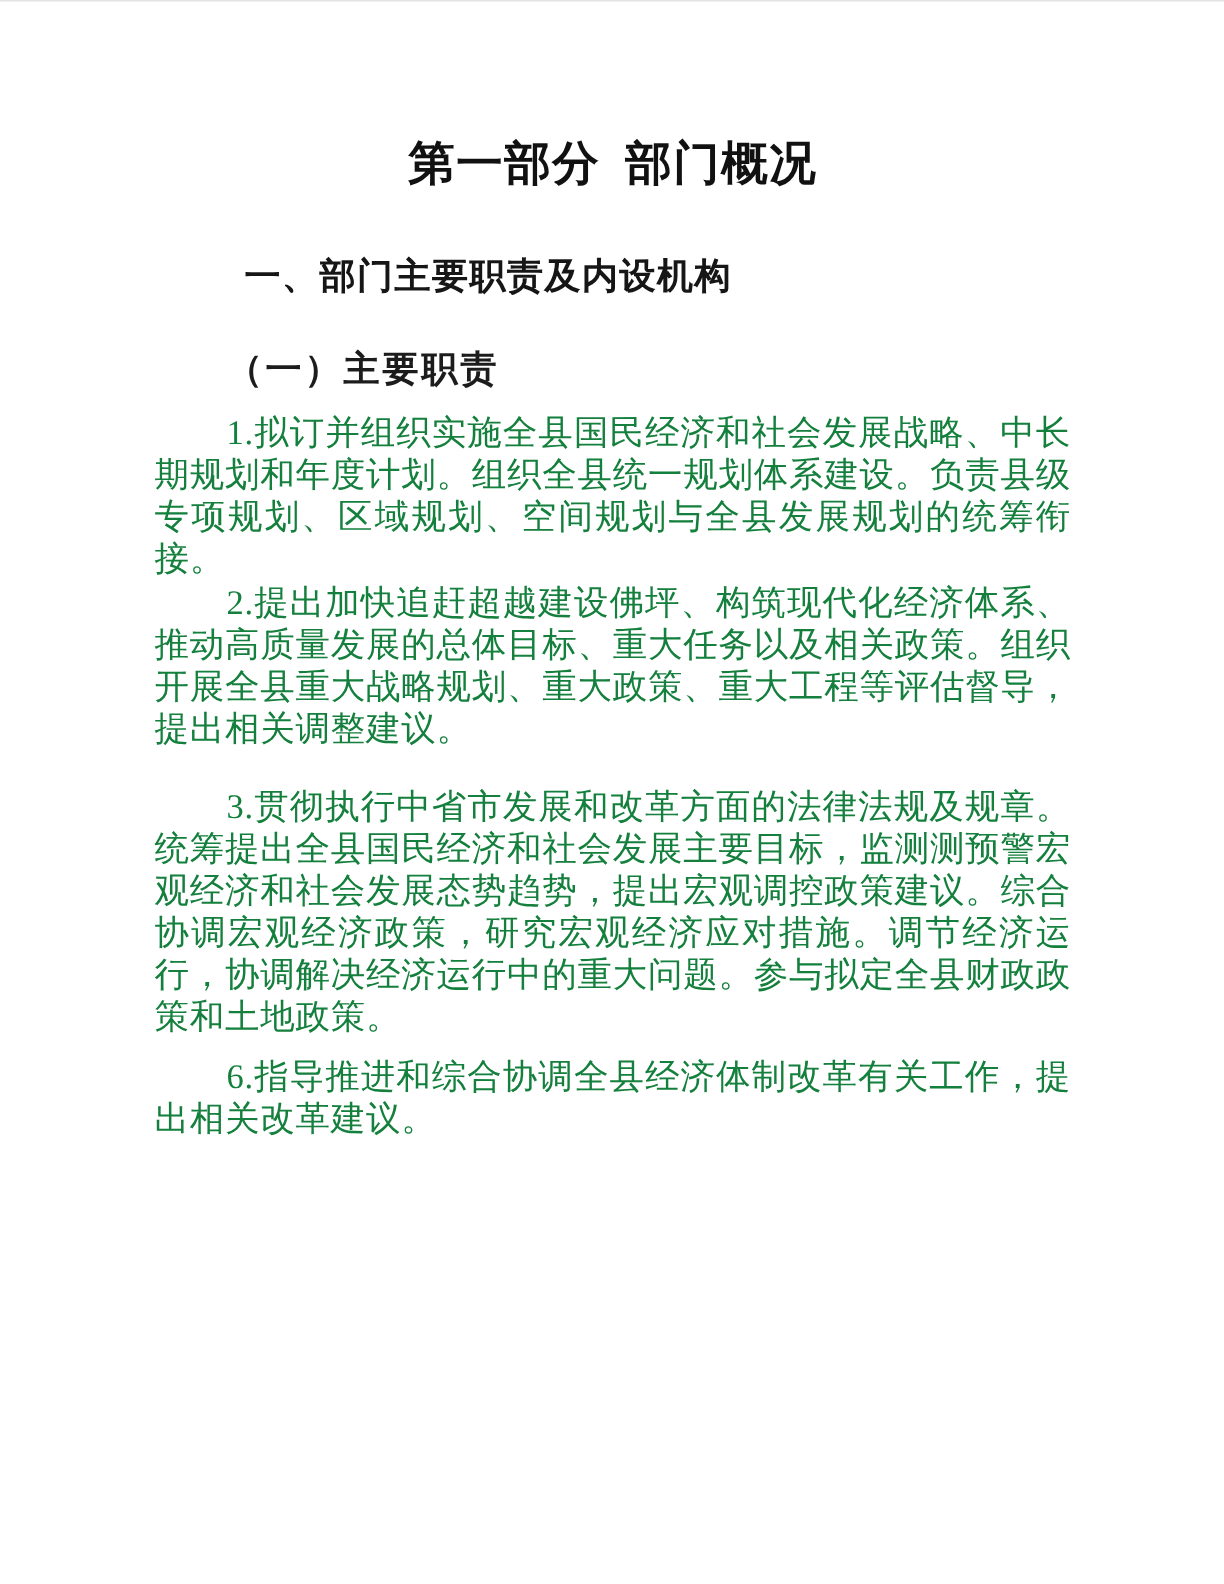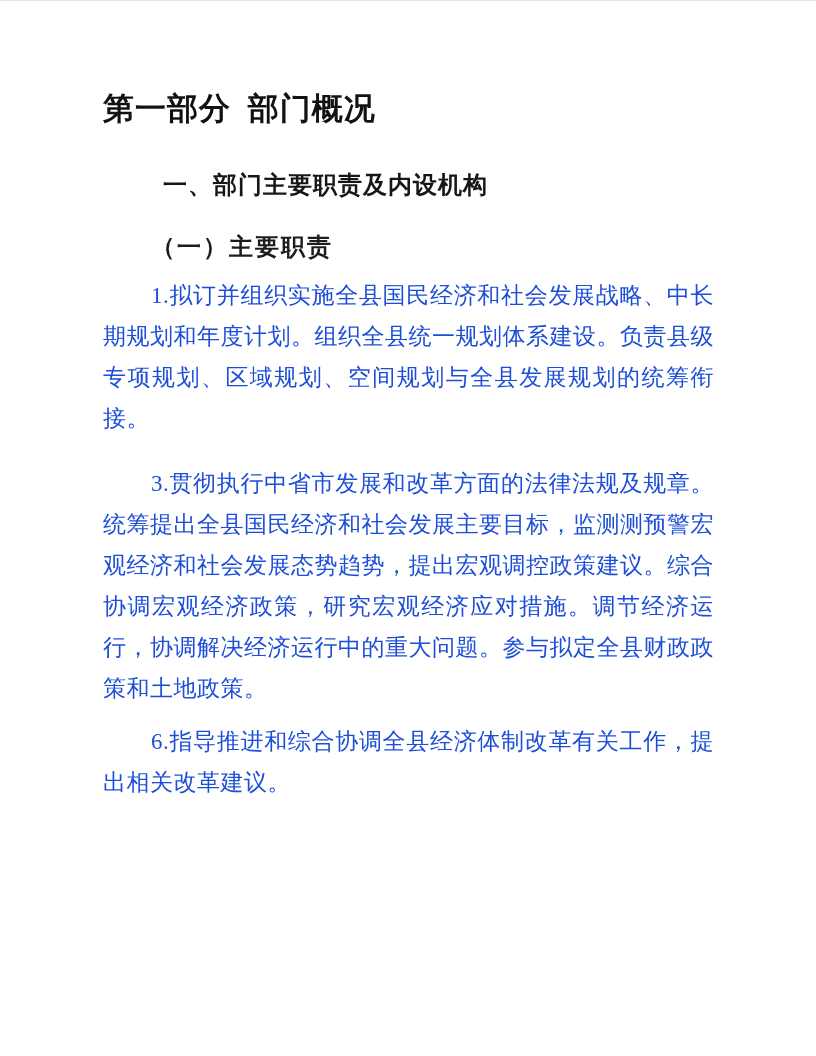--- a/index.html
+++ b/index.html
@@ -17,20 +17,21 @@
     box-sizing: border-box;
     padding: 87px 102px 0 103px;
     overflow: hidden;
     color: #1c1c1c;
     font-family: "Liberation Serif", "DejaVu Serif", serif;
   }
   .doc-title {
     font-size: 31px;
     line-height: 42px;
     font-weight: 700;
+    text-align: center;
     letter-spacing: 1px;
     word-spacing: 8px;
     color: #111111;
     font-family: "Liberation Serif", "DejaVu Serif", serif;
   }
   .heading-1 {
     margin-top: 40px;
     font-size: 24px;
     line-height: 34px;
     font-weight: 700;
@@ -45,43 +46,44 @@
     line-height: 34px;
     font-weight: 600;
     text-indent: 48px;
     letter-spacing: 2px;
     color: #1c1c1c;
     font-family: "Liberation Serif", "DejaVu Serif", serif;
   }
   .para {
     margin: 0;
     font-size: 23px;
-    line-height: 41px;
+    line-height: 28px;
     text-align: justify;
     text-indent: 48px;
     letter-spacing: 0.5px;
-    color: #1d4ed8;
+    color: #15803d;
     font-family: "Liberation Serif", "DejaVu Serif", serif;
   }
   .para.p1 { margin-top: 11px; }
   .para.p2 { margin-top: 1px; }
   .para.p3 { margin-top: 24px; }
   .para.p4 { margin-top: 12px; }
   .para.p5 { margin-top: 3px; }
 </style>
 </head>
 <body>
 
 <div class="page">
   <div class="doc-title">第一部分 部门概况</div>
 
   <div class="heading-1">一、部门主要职责及内设机构</div>
 
   <div class="heading-2">（一）主要职责</div>
 
   <p class="para p1">1.拟订并组织实施全县国民经济和社会发展战略、中长期规划和年度计划。组织全县统一规划体系建设。负责县级专项规划、区域规划、空间规划与全县发展规划的统筹衔接。</p>
 
+  <p class="para p2">2.提出加快追赶超越建设佛坪、构筑现代化经济体系、推动高质量发展的总体目标、重大任务以及相关政策。组织开展全县重大战略规划、重大政策、重大工程等评估督导，提出相关调整建议。</p>
 
   <p class="para p3">3.贯彻执行中省市发展和改革方面的法律法规及规章。统筹提出全县国民经济和社会发展主要目标，监测测预警宏观经济和社会发展态势趋势，提出宏观调控政策建议。综合协调宏观经济政策，研究宏观经济应对措施。调节经济运行，协调解决经济运行中的重大问题。参与拟定全县财政政策和土地政策。</p>
 
   <p class="para p4">6.指导推进和综合协调全县经济体制改革有关工作，提出相关改革建议。</p>
 
 </div>
 
 </body></html>

